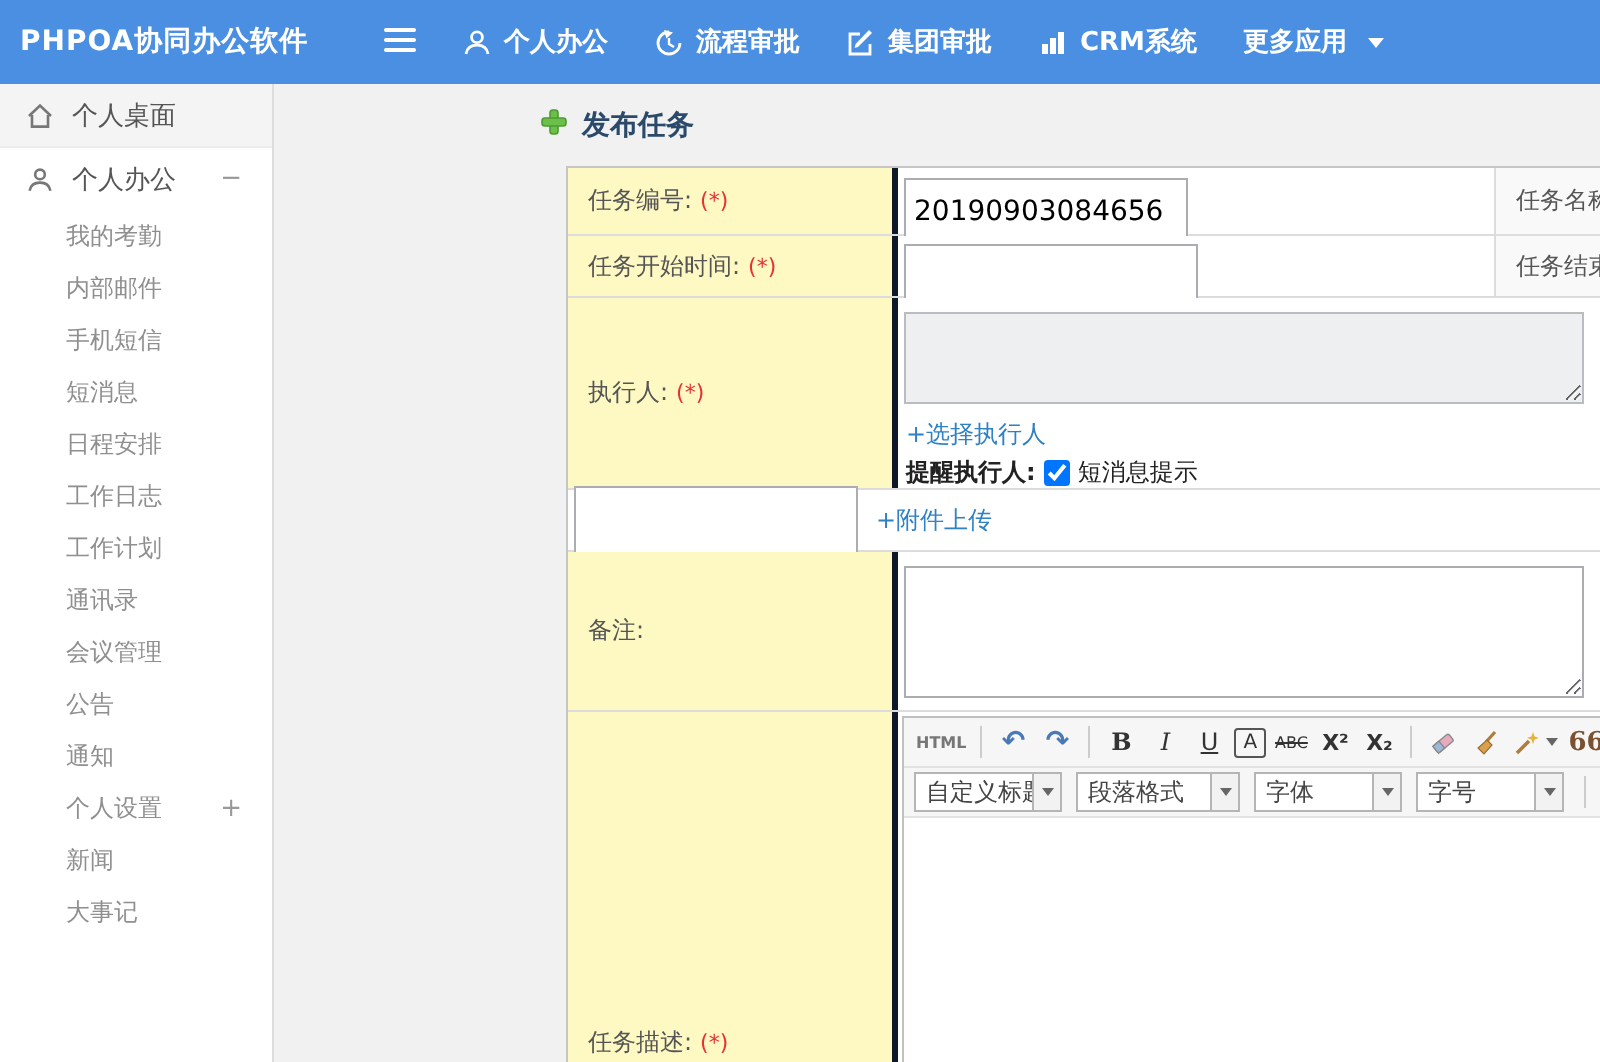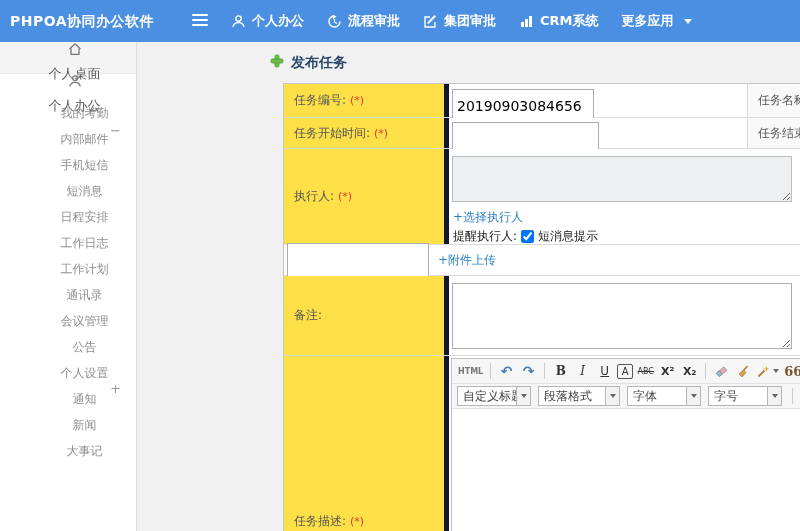--- a/index.html
+++ b/index.html
@@ -15,58 +15,58 @@
   .nav { position:absolute; left:231px; top:0; height:42px; display:flex; align-items:center; gap:23px; }
   .nav-item { display:flex; align-items:center; gap:6px; color:#fff; font-size:13px;
     font-weight:600; cursor:pointer; white-space:nowrap; }
   .nav-item svg { display:block; }
   .caret-down { width:0; height:0; border-left:4px solid transparent; border-right:4px solid transparent;
     border-top:5px solid #fff; margin-left:4px; }
 
   
   #sidebar { position:absolute; left:0; top:42px; width:137px; height:489px; background:#fff;
     border-right:1px solid #ddd; z-index:4; }
-  .side-item { display:flex; align-items:center; cursor:pointer;flex-direction:column; }
+  .side-item { display:flex; align-items:center; cursor:pointer; }
   .side-top { height:32px; padding-left:13px; font-size:13px; color:#555; gap:9px;
     background:#f4f4f4; border-bottom:1px solid #ececec; }
   .side-top2 { height:31px; padding-left:13px; font-size:13px; color:#555; gap:9px; background:#fff; }
   .side-sub { height:26px; padding-left:33px; font-size:12px; color:#8f8f8f; background:#fff; }
   .stoggle { margin-left:auto; margin-right:15px; color:#999; font-size:13px; line-height:1; }
   .sicon svg { display:block; }
 
   
   #main { position:absolute; left:137px; top:42px; width:663px; height:489px; background:#f1f1f1; }
   .page-title { position:absolute; left:133px; top:11px; display:flex; align-items:center; gap:7px; }
   .page-title .tt { font-size:14px; font-weight:bold; color:#2b4a6b; }
 
   
   .form { position:absolute; left:146px; top:41px; width:645px; background:#fff;
     border:1px solid #c6c6c6; }
   .frow { display:flex; border-bottom:1px solid #dcdcdc; }
   .frow:last-child { border-bottom:none; }
-  .lab { width:165px; background:#fde047; border-right:5px solid #0f172a;
+  .lab { width:165px; background:#fef9c3; border-right:3px solid #0f172a;
     display:flex; align-items:center; padding-left:10px; font-size:12px; color:#555; gap:4px; flex:none; }
   .lab2 { width:180px; background:#f9f9f9; border-left:1px solid #dcdcdc;
     display:flex; align-items:center; padding-left:10px; font-size:12px; color:#555; gap:4px; flex:none; }
   .req { color:#e53333; font-size:11px; }
   .fld { flex:1 1 auto; background:#fff; min-width:0; }
   .r1 { height:34px; } .r2 { height:31px; } .r3 { height:96px; }
   .r4 { height:31px; } .r5 { height:80px; } .r6 { height:330px; }
 
   .text-input { border:1px solid #abadb3; height:22px; width:142px; margin:5px 0 0 3px;
     font-size:14px; font-family:inherit; padding:16px 4px; background:#fff; }
   .r2 .text-input { width:147px; height:23px; margin-top:4px; font-size:12px; }
   .gray-area { width:340px; height:46px; margin:7px 0 0 3px; background:#edeff1;
     border:1px solid #b9bdc1; resize:both; font-family:inherit; }
   .white-area { width:340px; height:66px; margin:7px 0 0 3px; background:#fff;
     border:1px solid #abadb3; resize:both; font-family:inherit; }
   .blue-link { color:#2f81c3; font-size:12px; text-decoration:none; cursor:pointer; }
   .exec-link { display:block; margin:3px 0 0 4px; }
   .remind-line { display:flex; align-items:center; margin:2px 0 0 4px; gap:4px; font-size:12px; color:#222; }
-  .remind-line b { font-weight:normal; }
+  .remind-line b { font-weight:bold; }
   .attach-line { display:flex; align-items:center; gap:9px; }
   .attach-line .text-input { width:142px; }
 
   
   .editor { margin:2px; border:1px solid #c0c0c0; width:474px; }
   .tb-row { height:25px; background:#f6f6f6; display:flex; align-items:center;
     padding:0 5px; gap:3px; white-space:nowrap; overflow:hidden; border-bottom:1px solid #e2e2e2; }
   .tbtn { display:inline-flex; align-items:center; justify-content:center; min-width:19px; height:20px;
     font-size:12px; color:#333; cursor:pointer; border-radius:2px; padding:0 1px; }
   .tsep { width:1px; height:16px; background:#ccc; margin:0 3px; flex:none; }
@@ -191,26 +191,26 @@
   <div class="side-item side-sub">
       <span>通讯录</span>
     </div>
   <div class="side-item side-sub">
       <span>会议管理</span>
     </div>
   <div class="side-item side-sub">
       <span>公告</span>
     </div>
   <div class="side-item side-sub">
+      <span>通知</span>
+    </div>
+  <div class="side-item side-sub">
     <span>个人设置</span>
     <span class="stoggle">+</span>
   </div>
-  <div class="side-item side-sub">
-      <span>通知</span>
-    </div>
   <div class="side-item side-sub">
       <span>新闻</span>
     </div>
   <div class="side-item side-sub">
       <span>大事记</span>
     </div>
 </div>
 
 <div id="main">
   <div class="page-title">

